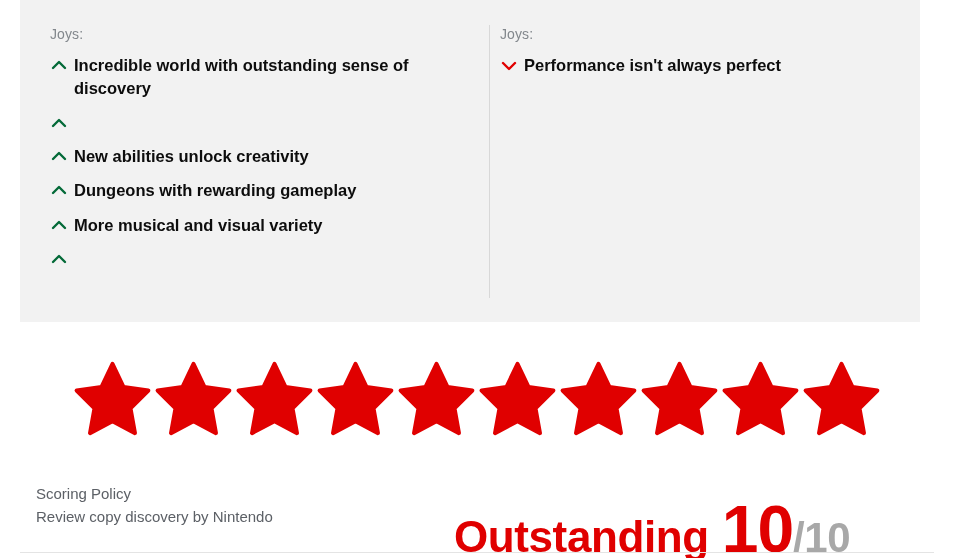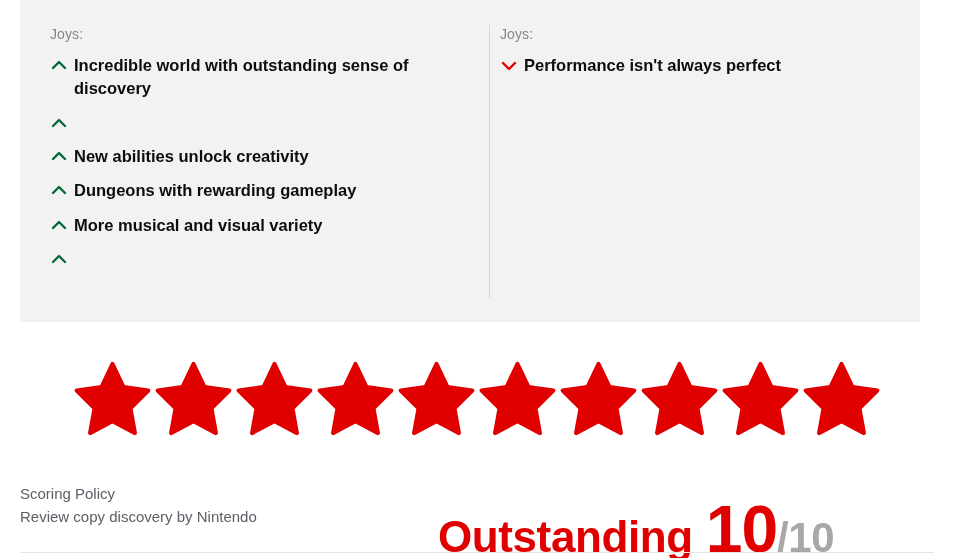--- a/index.html
+++ b/index.html
@@ -101,21 +101,21 @@
   .star-icon {
     width: 81px;
     height: 77px;
     display: block;
   }
   .star-icon svg { display: block; }
 
   
   #footer {
     position: absolute;
-    left: 0;
+    left: 16px;
     top: 444px;
     width: 884px;
     height: 114px;
   }
   #scoring-meta {
     position: absolute;
     left: 20px;
     top: 39px;
     font-size: 15px;
     color: #5c6066;

